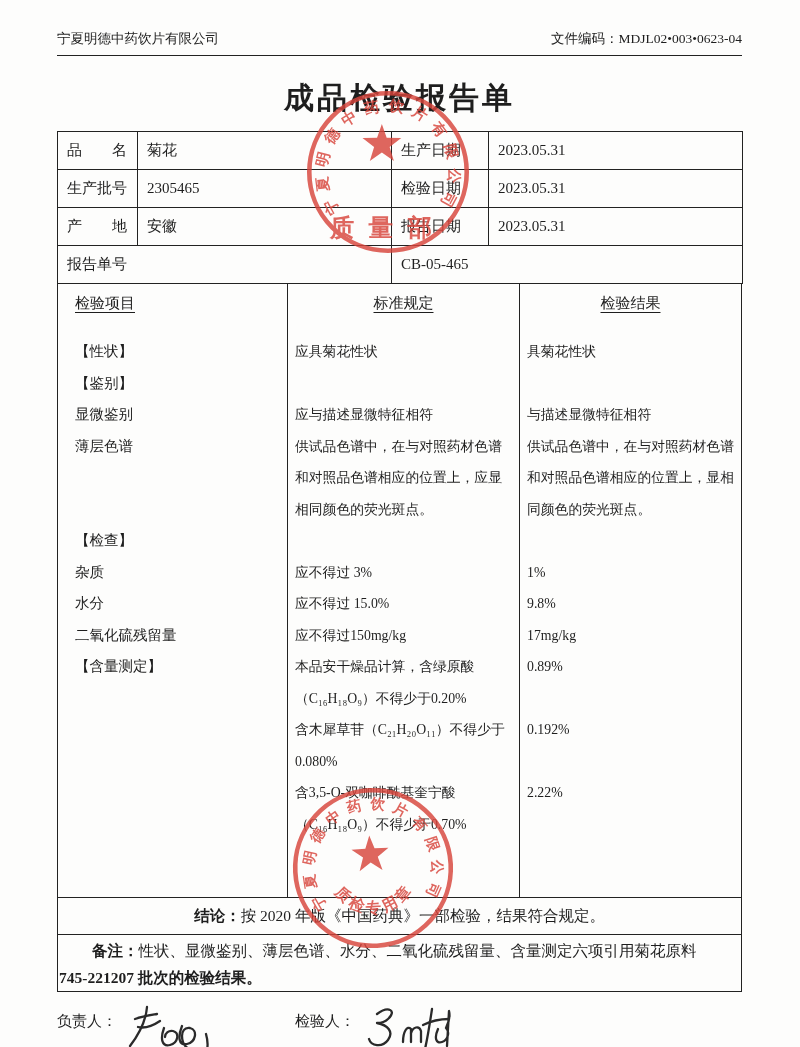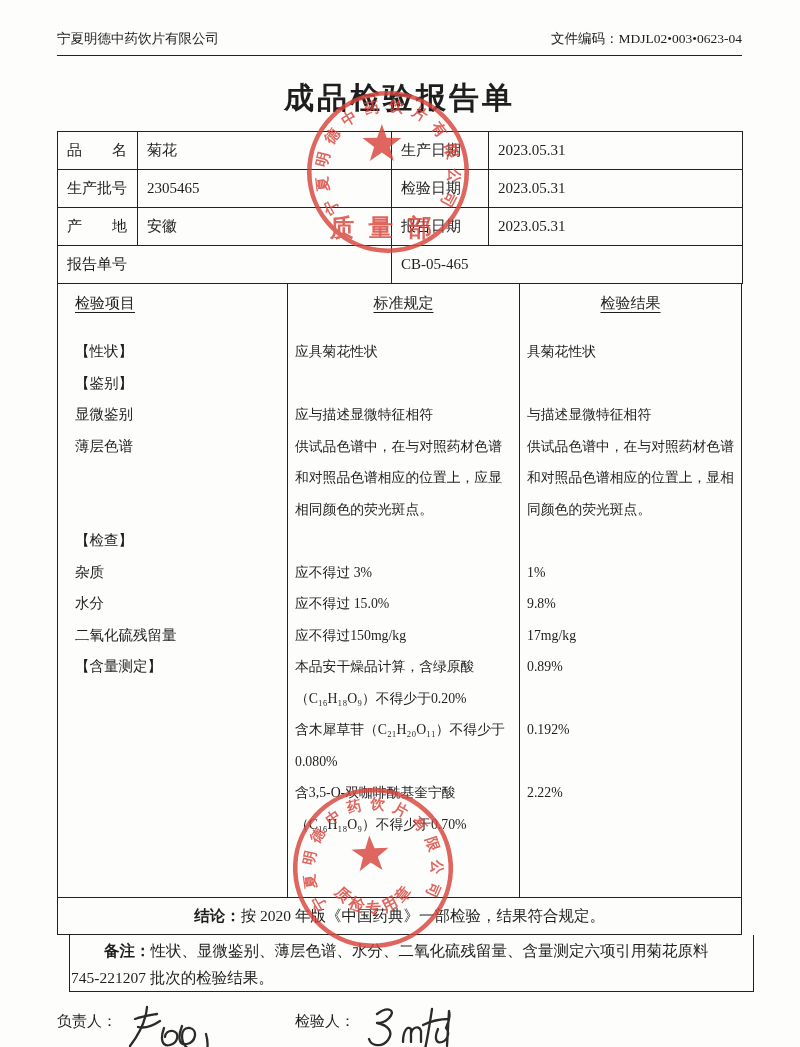--- a/index.html
+++ b/index.html
@@ -28,23 +28,23 @@
   .mhead { height: 52px; padding-top: 10px; font-size: 15px; }
   .mcol1 .mhead { padding-left: 17px; }
   .mcol2 .mhead, .mcol3 .mhead { text-align: center; }
   .mhead span { text-decoration: underline; text-underline-offset: 4px; }
   .mline { height: 31.5px; line-height: 31.5px; font-size: 13.8px; white-space: nowrap; padding: 0 7px; }
   .mcol1 .mline { padding-left: 17px; font-size: 14.5px; }
 
   .concl-row { width: 685px; height: 37px; border: 1.5px solid #222; border-top: none;
     display: flex; align-items: center; justify-content: center; font-size: 15.5px; }
   .remark-row { width: 685px; height: 57px; border: 1.5px solid #222; border-top: none;
-    font-size: 15.5px; line-height: 27px; padding-top: 2px; margin-left: 12px; }
+    font-size: 15.5px; line-height: 27px; padding-top: 2px; }
   .remark-line1 { padding-left: 34px; }
-  .remark-line2 { padding-left: 1px; }
+  .remark-line2 { padding-left: 1px; font-weight: bold; }
   .blab { font-weight: bold; }
 
   .sig-row { display: flex; margin-top: 14px; font-size: 15px; align-items: flex-start; }
   .sig-block { display: flex; align-items: flex-start; }
   .sig-b1 { width: 238px; }
   .sig-b2 { width: 202px; }
   .sig-label { line-height: 30px; }
   .sig-svg { margin-top: -4px; margin-left: 6px; }
   .sig-svg path { stroke: #2a2a2a; stroke-width: 2.3; fill: none; stroke-linecap: round; stroke-linejoin: round; }
 

